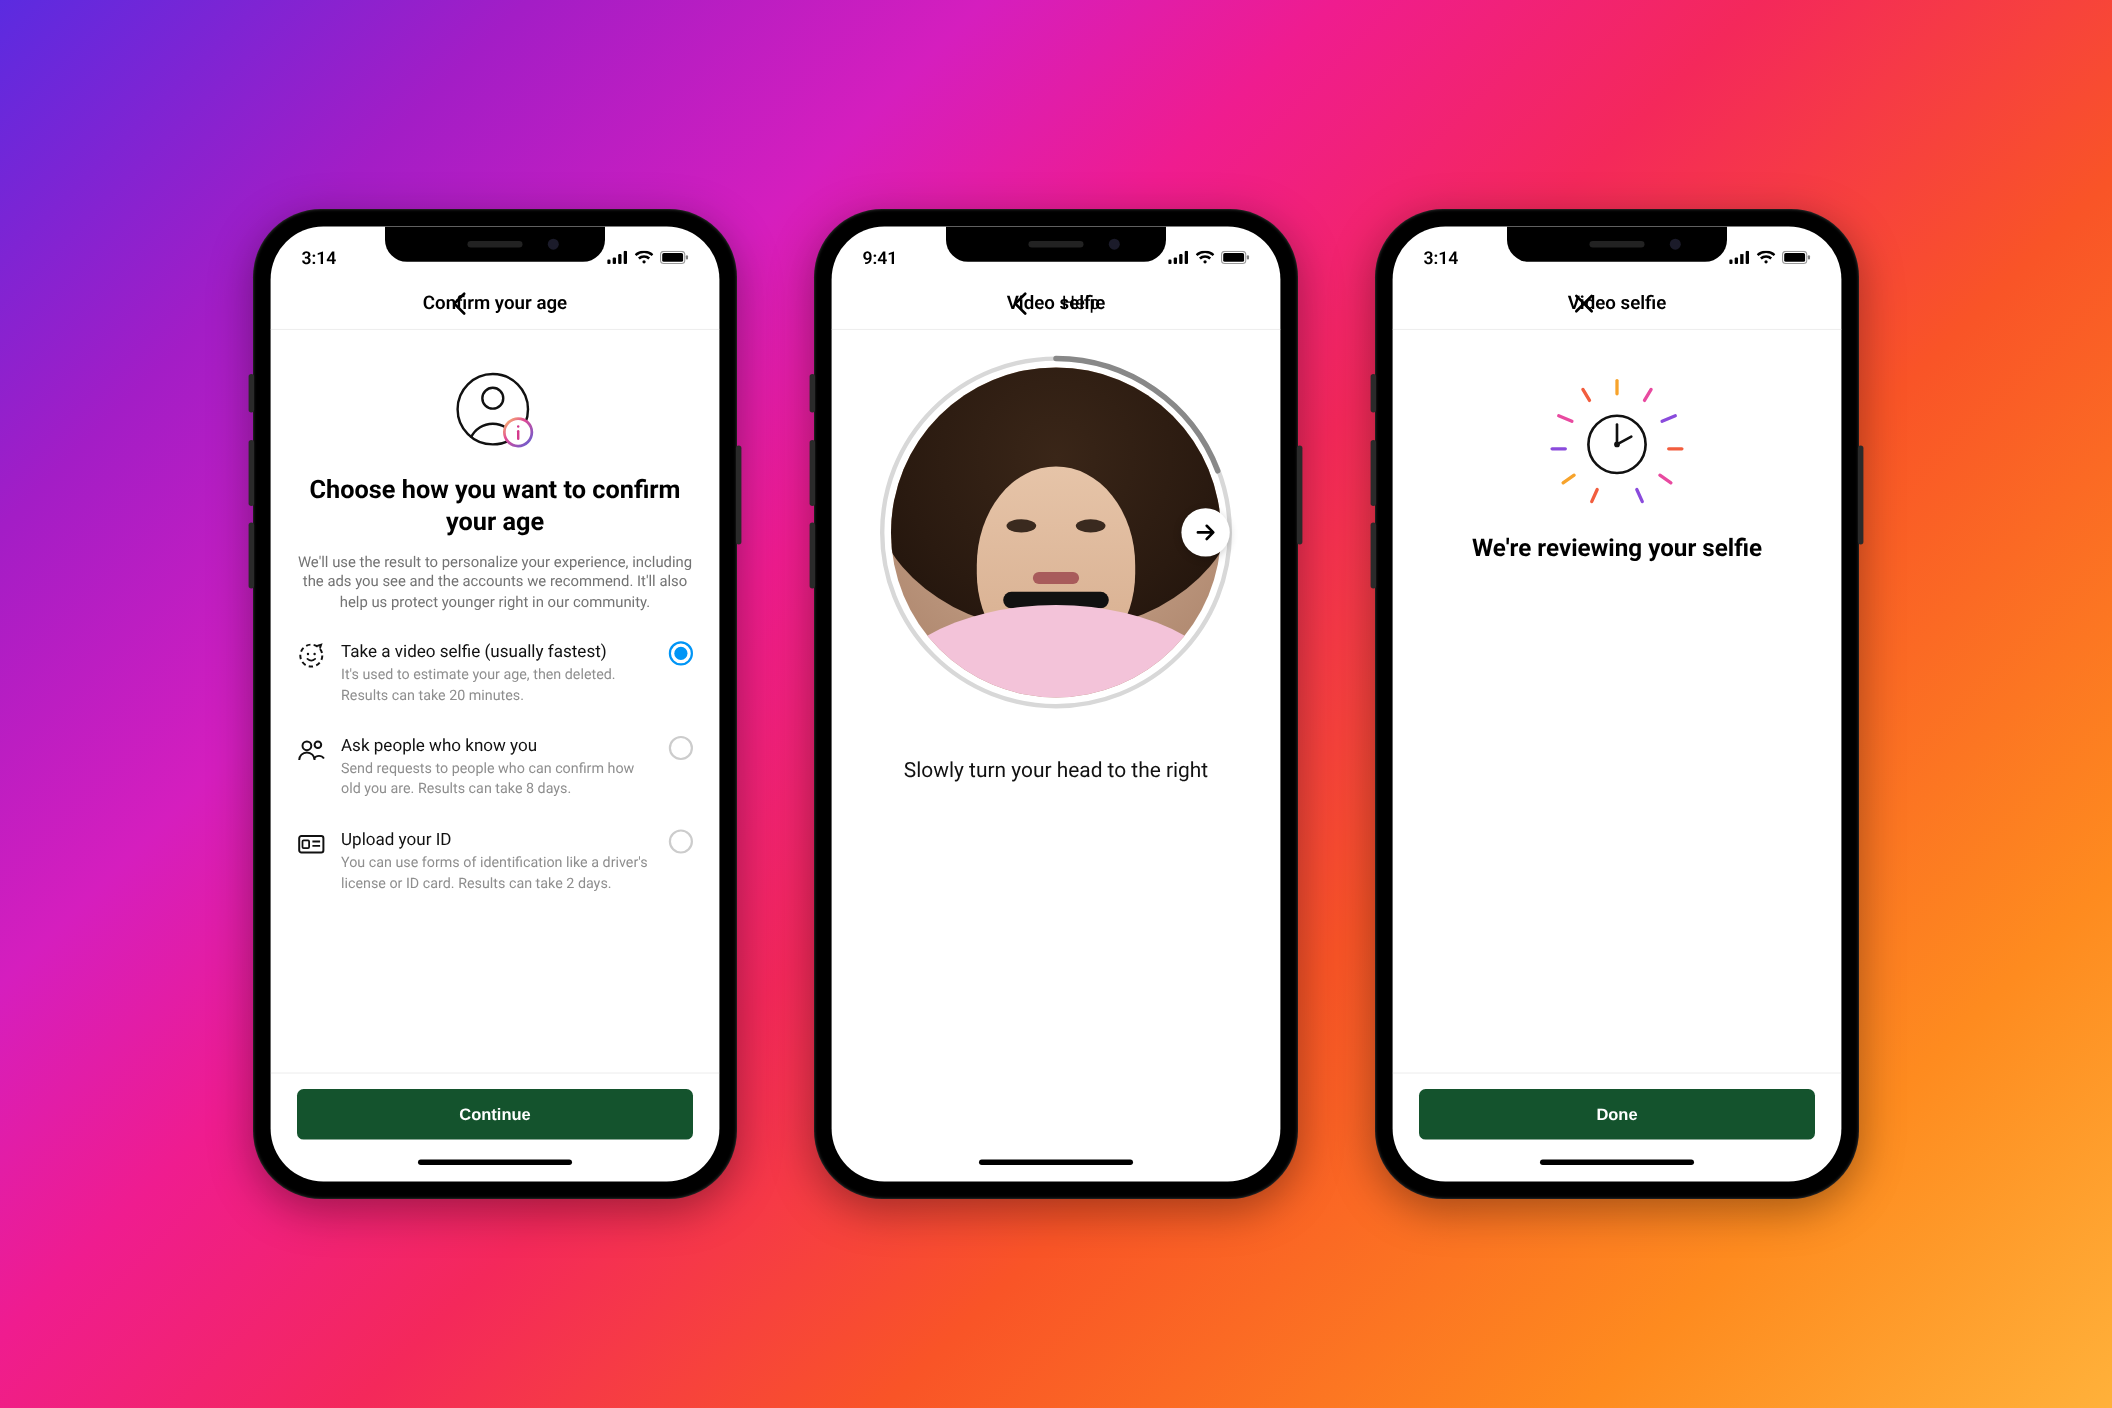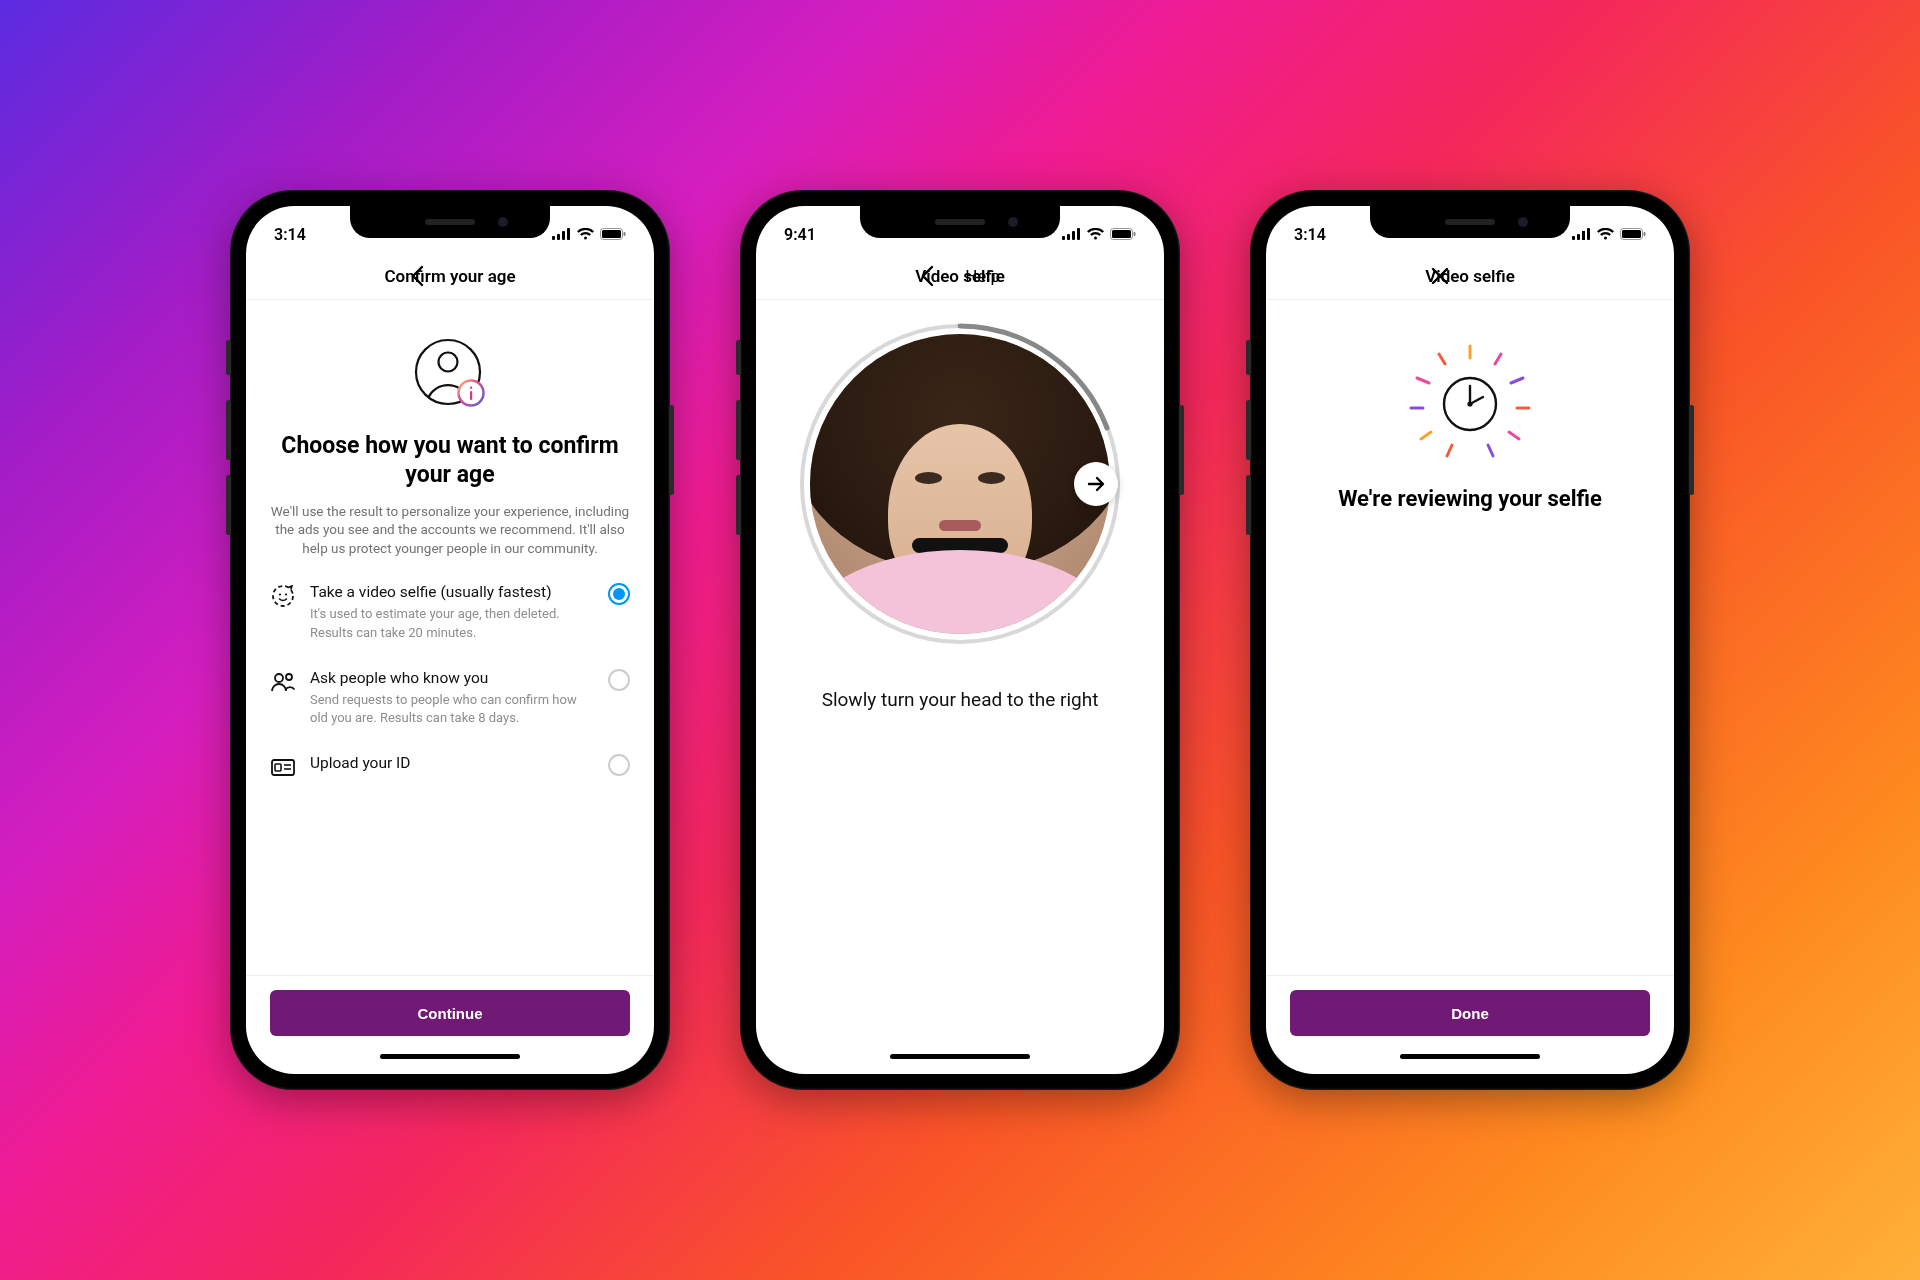--- a/index.html
+++ b/index.html
@@ -155,21 +155,21 @@
     width: 22px; height: 22px; border: 2px solid #ccc; border-radius: 50%;
     flex-shrink: 0; margin-top: 1px; position: relative;
   }
   .option .radio.selected { border-color: #0095f6; }
   .option .radio.selected::after {
     content: ""; position: absolute; inset: 3px; background: #0095f6; border-radius: 50%;
   }
 
   .bottom-btn-wrap { margin-top: auto; padding: 0 0 8px; }
   .primary-btn {
-    width: 100%; height: 46px; background: #701a75; color: #fff;
+    width: 100%; height: 46px; background: #14532d; color: #fff;
     border: none; border-radius: 6px; font-size: 15px; font-weight: 600;
     display:flex; align-items:center; justify-content:center;
   }
   .footer-divider { height:1px; background:#eee; margin: 0 -24px 14px; }
 
   
   .selfie-stage {
     display: flex; flex-direction: column; align-items: center; flex:1;
     padding-top: 10px;
   }
@@ -294,21 +294,21 @@
             </linearGradient>
           </defs>
           <circle cx="63" cy="61" r="12.5" fill="#fff"></circle>
           <circle cx="63" cy="61" r="12.5" fill="none" stroke="url(#ig1)" stroke-width="2.5"></circle>
           <rect x="62" y="54.5" width="2.2" height="2.4" rx="1.1" fill="#d43a8c"></rect>
           <rect x="62" y="59" width="2.2" height="9" rx="1.1" fill="#d43a8c"></rect>
         </svg>
       </div>
 
       <div class="h1">Choose how you want to confirm your age</div>
-      <div class="sub">We'll use the result to personalize your experience, including the ads you see and the accounts we recommend. It'll also help us protect younger people in our community.</div>
+      <div class="sub">We'll use the result to personalize your experience, including the ads you see and the accounts we recommend. It'll also help us protect younger right in our community.</div>
 
       <div class="options">
         <div class="option">
           <div class="opt-icon">
             <svg width="26" height="26" viewBox="0 0 26 26">
                 <circle cx="13" cy="13" r="10" fill="none" stroke="#111" stroke-width="1.8" stroke-dasharray="4 3"></circle>
                 <circle cx="10" cy="11.5" r="1.1" fill="#111"></circle>
                 <circle cx="16" cy="11.5" r="1.1" fill="#111"></circle>
                 <path d="M9.5 16 q3.5 3 7 0" fill="none" stroke="#111" stroke-width="1.6" stroke-linecap="round"></path>
                 <path d="M19 4 l3 -1 l-1 3" fill="none" stroke="#111" stroke-width="1.6" stroke-linecap="round"></path>
@@ -341,20 +341,21 @@
           <div class="opt-icon">
             <svg width="26" height="26" viewBox="0 0 26 26">
                 <rect x="2" y="6" width="22" height="15" rx="2" fill="none" stroke="#111" stroke-width="1.8"></rect>
                 <rect x="5" y="10" width="6" height="7" rx="1" fill="none" stroke="#111" stroke-width="1.6"></rect>
                 <line x1="14" y1="11" x2="21" y2="11" stroke="#111" stroke-width="1.6"></line>
                 <line x1="14" y1="15" x2="21" y2="15" stroke="#111" stroke-width="1.6"></line>
               </svg>
           </div>
           <div class="opt-body">
             <div class="opt-title">Upload your ID</div>
+            <div class="opt-desc">You can use forms of identification like a driver's license or ID card. Results can take 2 days.</div>
           </div>
           <div class="radio"></div>
         </div>
       </div>
 
       <div class="bottom-btn-wrap">
         <div class="footer-divider"></div>
         <button class="primary-btn">
           <span>Continue</span>
         </button>

